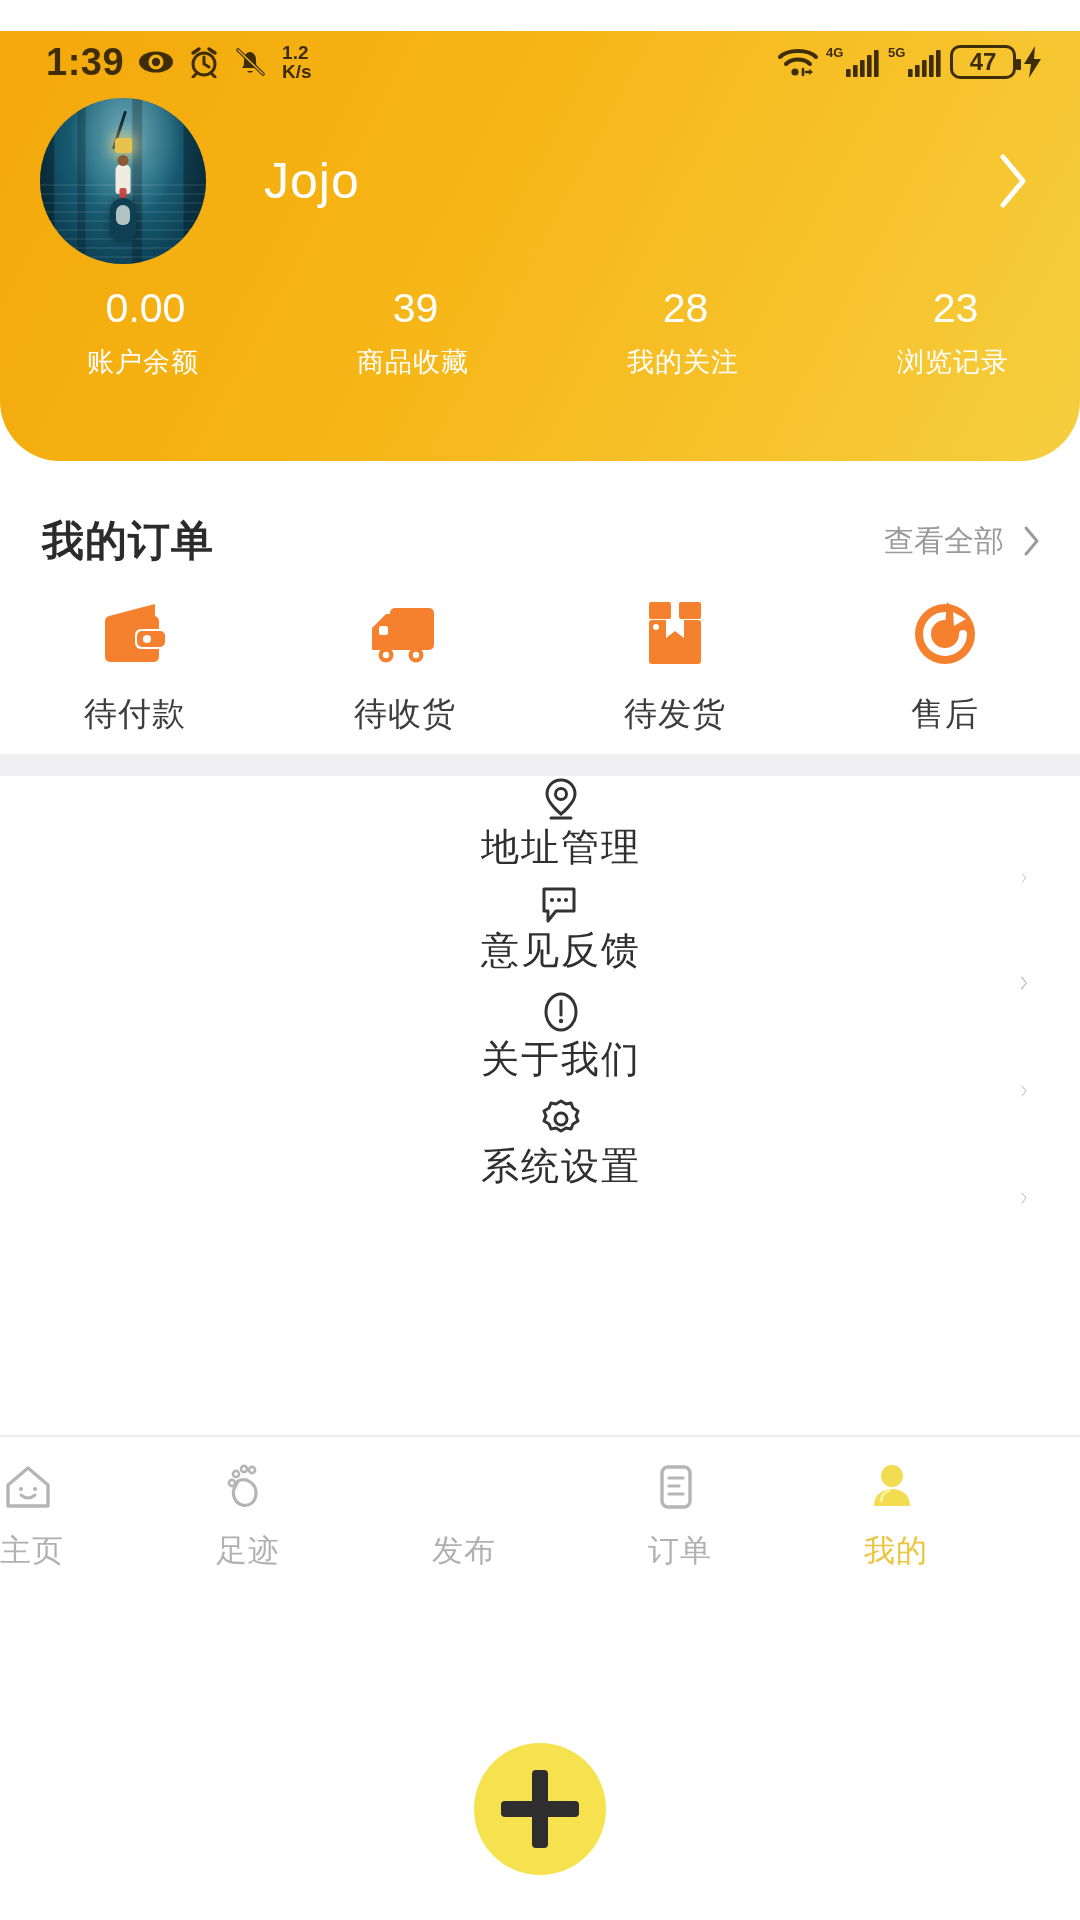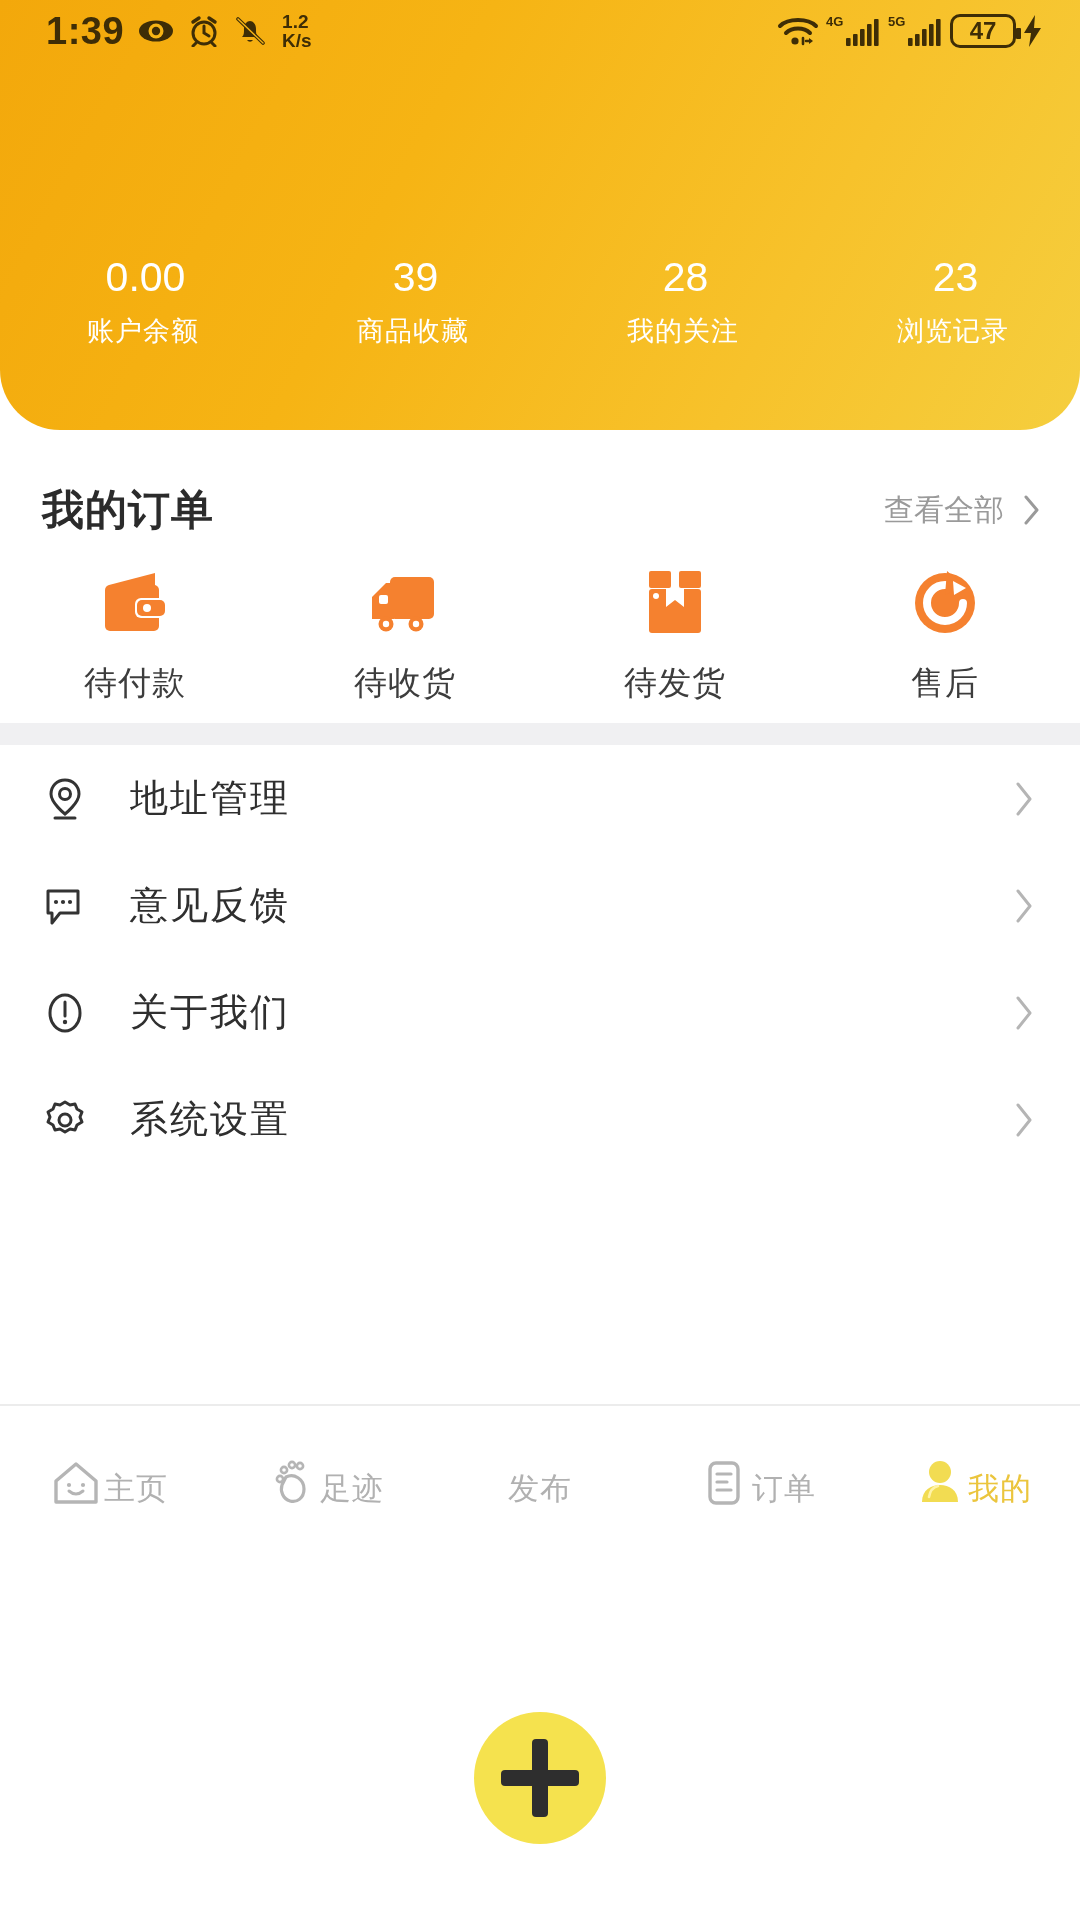--- a/index.html
+++ b/index.html
@@ -2,21 +2,21 @@
 <html><head>
 <meta charset="utf-8">
 <style>
   * { margin:0; padding:0; box-sizing:border-box; }
   html, body {
     width:1080px; height:1920px;
     background:#ffffff;
     font-family:"Liberation Sans","DejaVu Sans",sans-serif;
     overflow:hidden;
   }
-  #phone { position:relative; width:1080px; height:1552px; background:#fff; }
+  #phone { position:relative; width:1080px; height:1552px; background:#fff;margin-top:31px; }
 
   
   .header-card{
     position:absolute; left:0; top:0; width:1080px; height:430px;
     background:linear-gradient(118deg,#F3A80B 0%,#F6B414 38%,#F7C22B 72%,#F5CE3E 100%);
     border-bottom-left-radius:60px; border-bottom-right-radius:60px;
   }
 
   
   .statusbar{
@@ -85,29 +85,29 @@
                font-size:30px; color:#9a9a9a; }
   .orders-row{ position:absolute; left:0; top:565px; width:1080px; display:flex; }
   .ord{ flex:1; display:flex; flex-direction:column; align-items:center; }
   .ord-ico{ height:72px; display:flex; align-items:flex-end; justify-content:center; }
   .ord-lbl{ margin-top:24px; font-size:33px; color:#3d3d3d; letter-spacing:1px; }
 
   .sep{ position:absolute; left:0; top:723px; width:1080px; height:22px; background:#f0f0f2; }
 
   
   .menu{ position:absolute; left:0; top:745px; width:1080px; }
-  .mrow{ position:relative; height:107px; display:flex; align-items:center; }
+  .mrow{ position:relative; height:107px; display:flex; align-items:center;flex-direction:column; }
   .mrow .mico{ margin-left:42px; width:46px; display:flex; align-items:center; justify-content:center; }
   .mrow .mlbl{ margin-left:42px; font-size:38px; color:#2f2f2f; letter-spacing:2px; }
   .mrow .marrow{ margin-left:auto; margin-right:46px; }
 
   
   .navbar{ position:absolute; left:0; bottom:0; width:1080px; height:148px;
            background:#ffffff; border-top:2px solid #ececec; display:flex; }
-  .nav{ flex:1; display:flex; flex-direction:row; align-items:center; justify-content:center;
+  .nav{ flex:1; display:flex; flex-direction:column; align-items:flex-start; justify-content:center;
         padding-top:8px; }
   .nav-ico{ height:62px; display:flex; align-items:center; justify-content:center; }
   .nav-lbl{ margin-top:12px; font-size:31px; color:#b1b1b1; letter-spacing:1px; }
   .nav.active .nav-lbl{ color:#ebc53d; }
   .nav.center .nav-ico{ visibility:hidden; }
   .fab{ position:absolute; left:50%; top:1712px; transform:translateX(-50%);
         width:132px; height:132px; border-radius:50%; background:#F5E24E;
         display:flex; align-items:center; justify-content:center; z-index:5; }
   .fab .pv{ position:absolute; width:16px; height:78px; background:#2e2e2e; border-radius:4px; }
   .fab .ph{ position:absolute; width:78px; height:16px; background:#2e2e2e; border-radius:4px; }
@@ -179,20 +179,34 @@
       <span class="batt">
         <span>47</span>
       </span>
 
       <svg class="sb-icon" width="22" height="34" viewBox="0 0 22 34">
         <path d="M13 1 L2 19 L9 19 L7 33 L19 14 L12 14 Z" fill="#3e2d06"></path>
       </svg>
     </div>
   </div>
 
+  <div class="profile">
+    <div class="avatar">
+      <div class="av-wall"></div>
+      <div class="av-ripple"></div>
+      <div class="av-lampwire"></div>
+      <div class="av-lamp"></div>
+      <div class="av-girl"></div>
+      <div class="av-noface"></div>
+    </div>
+    <div class="username">Jojo</div>
+    <svg class="prof-arrow" width="30" height="56" viewBox="0 0 30 56">
+      <path d="M5 4 L25 28 L5 52" stroke="#ffffff" stroke-width="5" fill="none" stroke-linecap="round" stroke-linejoin="round"></path>
+    </svg>
+  </div>
 
   <div class="stats">
     <div class="stat">
       <div class="stat-num">0.00</div>
       <div class="stat-lbl">账户余额</div>
     </div>
     <div class="stat">
       <div class="stat-num">39</div>
       <div class="stat-lbl">商品收藏</div>
     </div>

